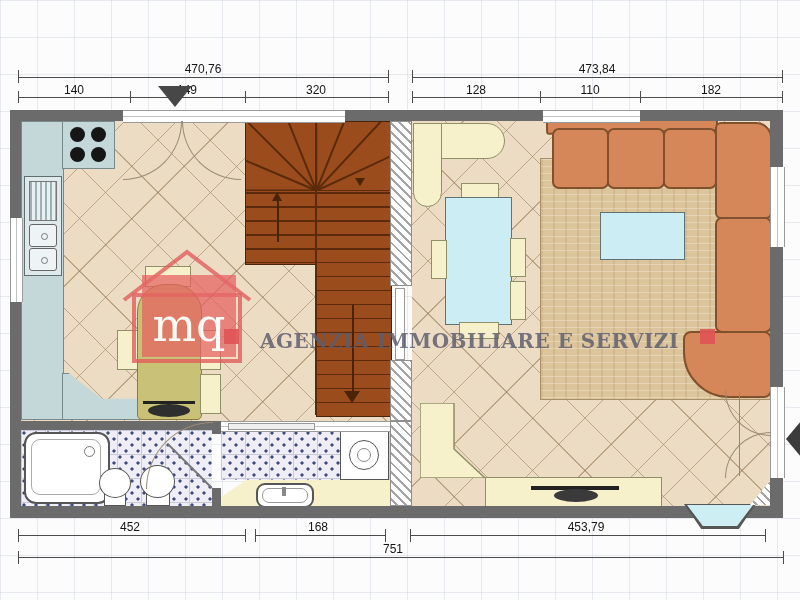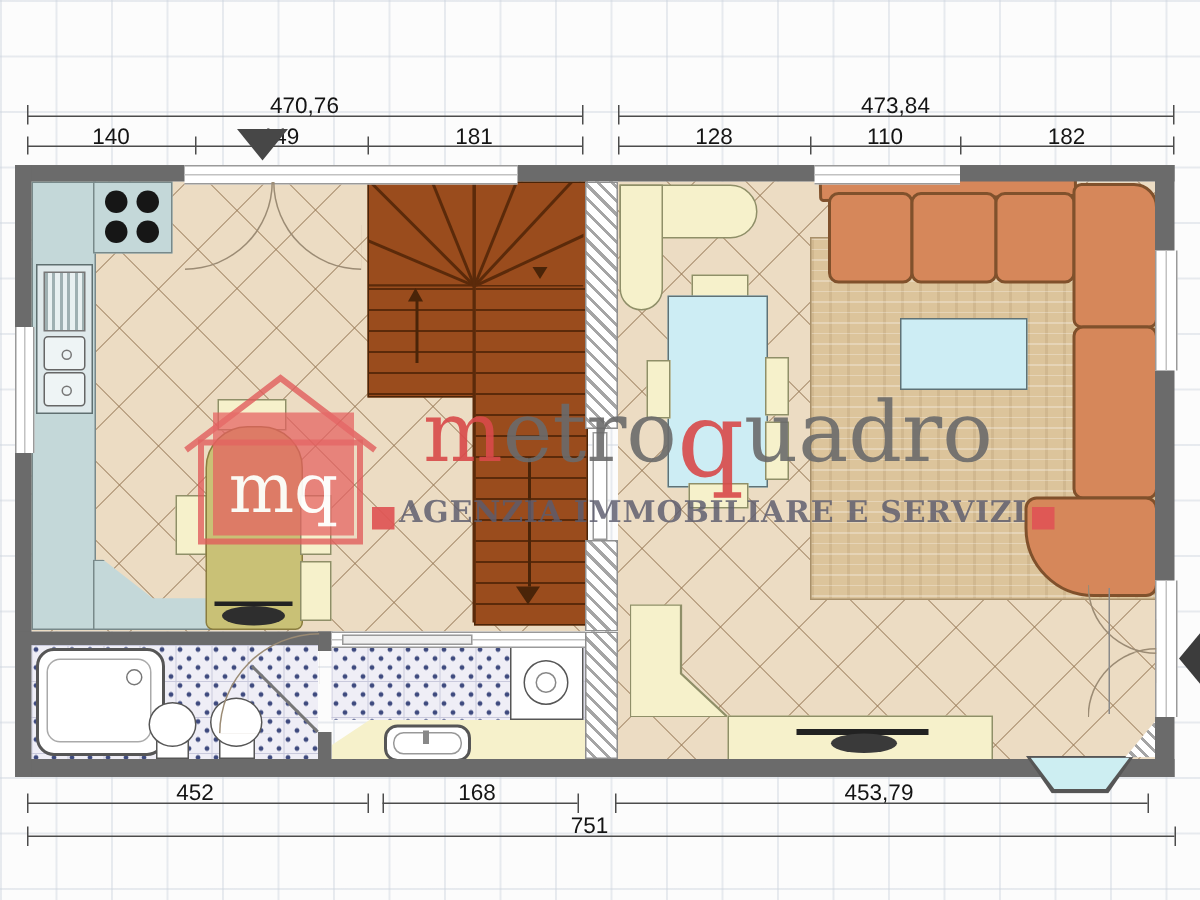--- a/index.html
+++ b/index.html
@@ -32,21 +32,21 @@
   .orange{background:#d6875a;border:2px solid #80512c;border-radius:7px}
   .whitefix{background:#fff;border:2px solid #565656}
   .rug{background-color:#dcc49b;background-image:
     repeating-linear-gradient(180deg,rgba(255,255,255,.28) 0 1px,transparent 1px 7px),
     repeating-linear-gradient(90deg,rgba(158,128,88,.18) 0 2px,transparent 2px 12px);
     border:1px solid #a8906a}
   .sienna{background:#9a4c1d;border:1px solid #4a2408}
   .treads{background-image:repeating-linear-gradient(180deg,#5b2a0a 0 1.5px,transparent 1.5px 14px)}
   .fanline{position:absolute;height:1.5px;background:#5b2a0a;transform-origin:0 50%}
   .dline{background:#4c4c4c}
-  .dlabel{position:absolute;font-size:15px;color:#141414;transform:translateX(-50%);white-space:nowrap;line-height:1}
+  .dlabel{position:absolute;font-size:12px;color:#141414;transform:translateX(-50%);white-space:nowrap;line-height:1}
   .burner{position:absolute;width:15px;height:15px;border-radius:50%;background:#161616}
   .trimark{width:0;height:0;border-left:17px solid transparent;border-right:17px solid transparent;border-top:21px solid #474747}
   .entarrow{width:0;height:0;border-top:18px solid transparent;border-bottom:18px solid transparent;border-right:15px solid #3c3c3c}
   .brand{font-family:"DejaVu Serif",serif;opacity:.9;white-space:nowrap}
 </style>
 </head>
 <body>
 
 <div class="canvas">
 
@@ -55,21 +55,21 @@
   <div class="abs dline" style="left:18px;top:70px;width:1px;height:13px"></div>
   <div class="abs dline" style="left:388px;top:70px;width:1px;height:13px"></div>
 
   <div class="dlabel" style="left:597px;top:63px">473,84</div>
   <div class="abs dline" style="left:412px;top:77px;width:370px;height:1px"></div>
   <div class="abs dline" style="left:412px;top:70px;width:1px;height:13px"></div>
   <div class="abs dline" style="left:782px;top:70px;width:1px;height:13px"></div>
 
   <div class="dlabel" style="left:74px;top:84px">140</div>
   <div class="dlabel" style="left:187px;top:84px">149</div>
-  <div class="dlabel" style="left:316px;top:84px">181</div>
+  <div class="dlabel" style="left:316px;top:84px">320</div>
   <div class="abs dline" style="left:18px;top:97px;width:370px;height:1px"></div>
   <div class="abs dline" style="left:18px;top:91px;width:1px;height:12px"></div>
   <div class="abs dline" style="left:130px;top:91px;width:1px;height:12px"></div>
   <div class="abs dline" style="left:245px;top:91px;width:1px;height:12px"></div>
   <div class="abs dline" style="left:388px;top:91px;width:1px;height:12px"></div>
   <div class="abs trimark" style="left:158px;top:86px"></div>
 
   <div class="dlabel" style="left:476px;top:84px">128</div>
   <div class="dlabel" style="left:590px;top:84px">110</div>
   <div class="dlabel" style="left:711px;top:84px">182</div>
@@ -229,22 +229,19 @@
   <div class="abs dline" style="left:18px;top:557px;width:765px;height:1px"></div>
   <div class="abs dline" style="left:18px;top:551px;width:1px;height:13px"></div>
   <div class="abs dline" style="left:783px;top:551px;width:1px;height:13px"></div>
 
   <svg class="abs" style="left:116px;top:245px;z-index:30;opacity:.92" width="142" height="122" viewBox="0 0 142 122">
     <path d="M8,55 L71,7 L134,55" fill="none" stroke="#e15a5a" stroke-width="4" opacity="0.85"></path>
     <rect x="18" y="50" width="106" height="66" fill="none" stroke="#e15a5a" stroke-width="4" opacity="0.85"></rect>
     <rect x="26" y="30" width="94" height="82" fill="#e66060" opacity="0.78"></rect>
     <text x="73" y="96" text-anchor="middle" font-family="DejaVu Serif, serif" font-size="46" fill="#ffffff">mq</text>
   </svg>
-  <div class="abs brand" style="left:282px;top:252px;z-index:30;font-size:56px;color:#6b6b6b">
-    <span style="color:#d94a4a">m</span><span>etro</span><span style="color:#d94a4a;font-size:70px;vertical-align:-10px">q</span><span>uadro</span>
-  </div>
-  <div class="abs" style="left:248px;top:329px;z-index:30;display:flex;align-items:flex-end;gap:3px;opacity:.92">
+  <div class="abs" style="left:224px;top:329px;z-index:30;display:flex;align-items:flex-start;gap:21px;opacity:.92">
     <span style="width:15px;height:15px;background:#e05555;display:inline-block"></span>
     <span class="brand" style="font-size:20px;font-weight:bold;color:#5c5c6e;letter-spacing:.5px">AGENZIA IMMOBILIARE E SERVIZI</span>
     <span style="width:15px;height:15px;background:#e05555;display:inline-block"></span>
   </div>
 
 </div>
 
 </body></html>

